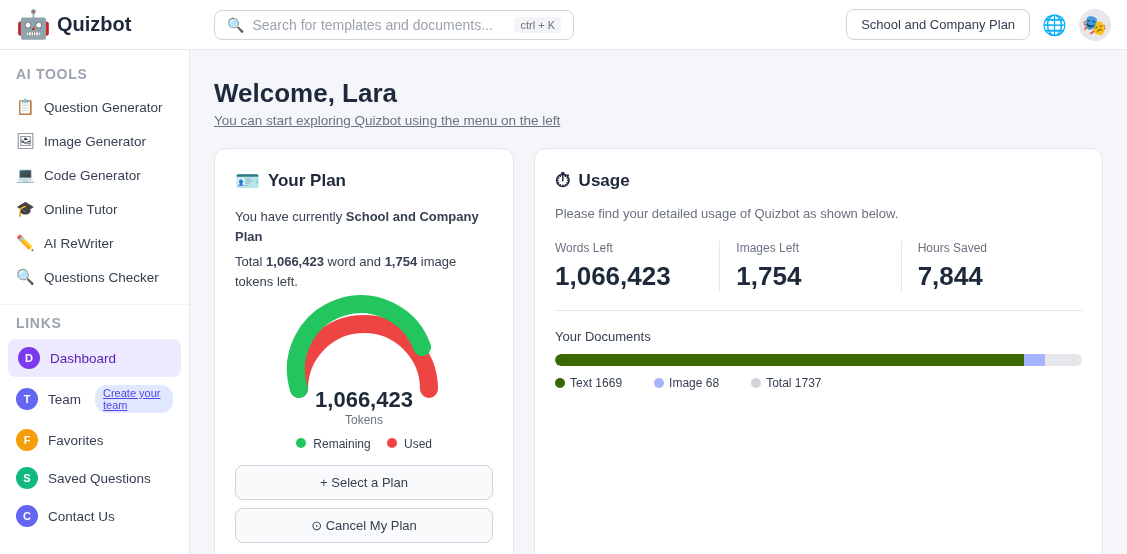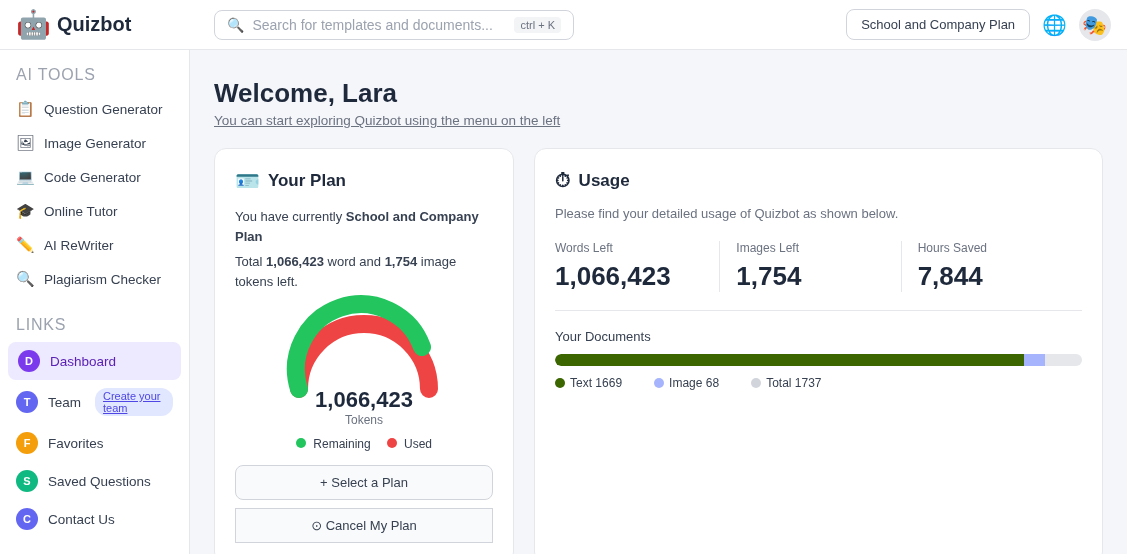--- a/index.html
+++ b/index.html
@@ -37,21 +37,21 @@
     
     .main-layout { display: flex; flex: 1; overflow: hidden; }
 
     
     .sidebar {
       width: 190px; background: #fff; border-right: 1px solid #e5e7eb;
       padding: 16px 0; display: flex; flex-direction: column;
       flex-shrink: 0; overflow-y: auto;
     }
     .sidebar-section-label {
-      font-size: 16px; font-weight: 400; color: #9ca3af;
+      font-size: 14px; font-weight: 700; color: #9ca3af;
       text-transform: uppercase; letter-spacing: 0.05em;
       padding: 0 16px 8px 16px;
     }
     .sidebar-item {
       display: flex; align-items: center; gap: 10px;
       padding: 8px 16px; cursor: pointer; font-size: 13.5px; color: #374151;
       position: relative;
     }
     .sidebar-item.active { background: #ede9fe; color: #5b21b6; border-radius: 8px; margin: 0 8px; padding: 8px 10px; }
     .sidebar-item-icon { font-size: 15px; width: 18px; text-align: center; }
@@ -98,21 +98,21 @@
 
     .btn-select-plan {
       display: flex; align-items: center; justify-content: center; gap: 6px;
       width: 100%; border: 1px solid #d1d5db; background: #f9fafb;
       border-radius: 8px; padding: 9px; font-size: 13px; font-weight: 500;
       color: #374151; cursor: pointer; margin-bottom: 8px;
     }
     .btn-cancel-plan {
       display: flex; align-items: center; justify-content: center; gap: 6px;
       width: 100%; border: 1px solid #d1d5db; background: #f9fafb;
-      border-radius: 0; padding: 9px; font-size: 13px; font-weight: 500;
+      border-radius: 8px; padding: 9px; font-size: 13px; font-weight: 500;
       color: #374151; cursor: pointer;
     }
 
     
     .usage-card {
       background: #fff; border-radius: 12px; border: 1px solid #e5e7eb;
       padding: 20px; flex: 1;
     }
     .usage-sub { font-size: 13px; color: #6b7280; margin-bottom: 20px; }
     .usage-stats { display: flex; border-bottom: 1px solid #e5e7eb; padding-bottom: 18px; margin-bottom: 18px; }
@@ -172,21 +172,21 @@
     <div class="sidebar-item">
       <span class="sidebar-item-icon">🎓</span>
       <span>Online Tutor</span>
     </div>
     <div class="sidebar-item">
       <span class="sidebar-item-icon">✏️</span>
       <span>AI ReWriter</span>
     </div>
     <div class="sidebar-item">
       <span class="sidebar-item-icon">🔍</span>
-      <span>Plagiarism Checker</span>
+      <span>Questions Checker</span>
     </div>
 
     <div class="sidebar-divider"></div>
     <div class="sidebar-section-label">LINKS</div>
 
     <div class="sidebar-item active">
       <div class="sidebar-avatar-circle" style="background:#7c3aed;">D</div>
       <span>Dashboard</span>
     </div>
 

